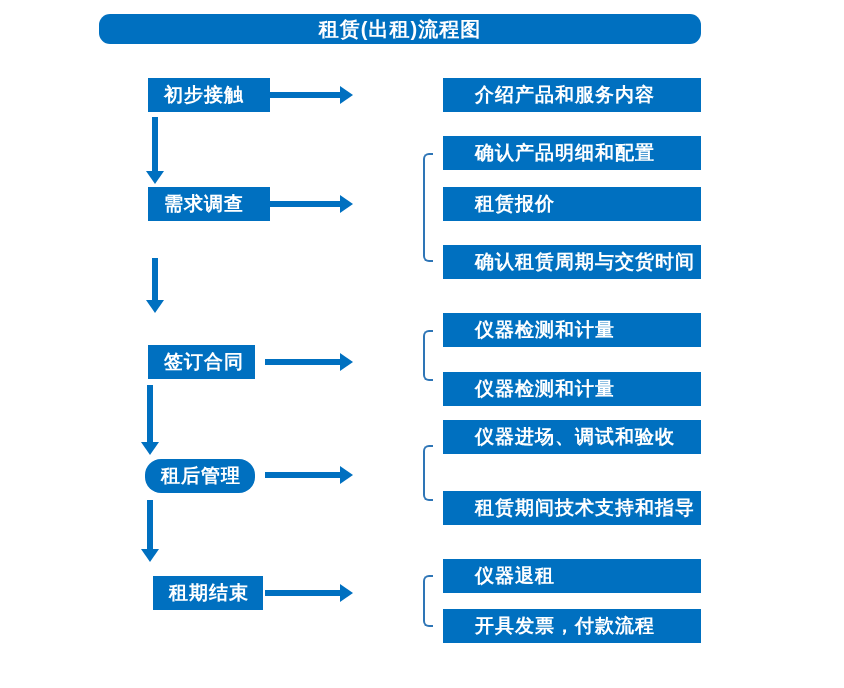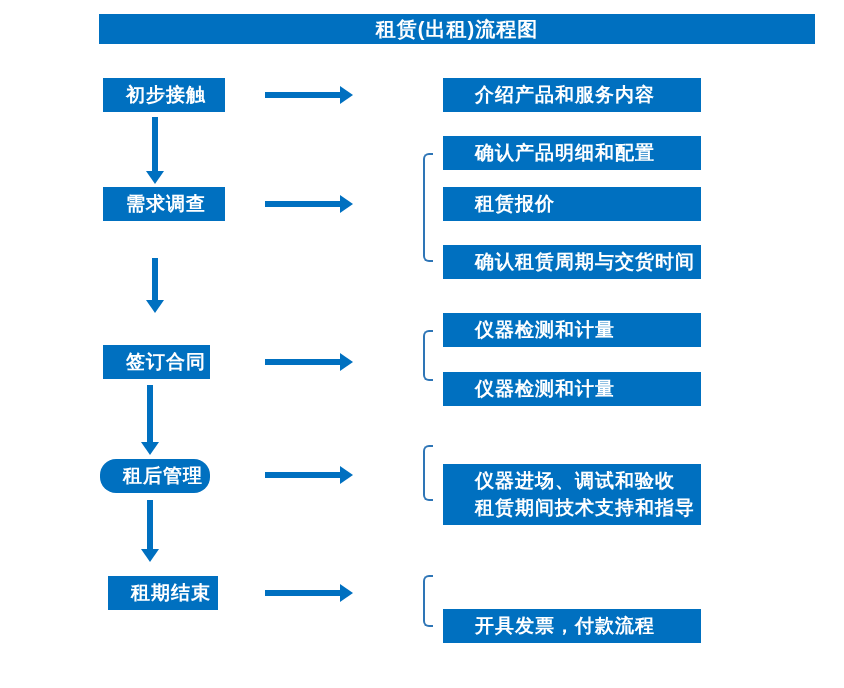--- a/index.html
+++ b/index.html
@@ -8,33 +8,34 @@
     --text-on-primary:#FFFFFF;
     --bg:#FFFFFF;
   }
   html,body{margin:0;padding:0;background:var(--bg);}
   .canvas{
     position:relative;width:844px;height:688px;background:var(--bg);
     font-family:"Liberation Sans","DejaVu Sans",sans-serif;
     overflow:hidden;
   }
   .title-bar{
-    position:absolute;left:99px;top:14px;width:716px;height:30px;
+    position:absolute;left:99px;top:14px;width:602px;height:30px;
     background:var(--primary);color:var(--text-on-primary);
     font-size:20px;font-weight:bold;
     display:flex;align-items:center;justify-content:center;
     letter-spacing:1px;
+    border-radius:11px;
   }
   .box{
     position:absolute;height:34px;background:var(--primary);
     color:var(--text-on-primary);font-size:19px;font-weight:bold;
     display:flex;align-items:center;letter-spacing:1px;
     box-sizing:border-box;white-space:nowrap;
   }
-  .step-box{padding-left:23px;}
+  .step-box{padding-left:16px;margin-left:45px;}
   .detail-box{left:443px;width:258px;padding-left:32px;}
   .h-arrow{position:absolute;left:265px;width:88px;height:18px;}
   .h-arrow .shaft{position:absolute;left:0;top:6px;right:11px;height:6px;background:var(--primary);}
   .h-arrow .head{position:absolute;right:0;top:0;width:0;height:0;
     border-top:9px solid transparent;border-bottom:9px solid transparent;
     border-left:13px solid var(--primary);}
   .v-arrow{position:absolute;width:18px;}
   .v-arrow .shaft{position:absolute;top:0;left:6px;width:6px;bottom:11px;background:var(--primary);}
   .v-arrow .head{position:absolute;bottom:0;left:0;width:0;height:0;
     border-left:9px solid transparent;border-right:9px solid transparent;
@@ -62,23 +63,24 @@
 
   <div class="box detail-box" style="top:78px;">介绍产品和服务内容</div>
 
   <div class="box detail-box" style="top:136px;">确认产品明细和配置</div>
   <div class="box detail-box" style="top:187px;">租赁报价</div>
   <div class="box detail-box" style="top:245px;">确认租赁周期与交货时间</div>
 
   <div class="box detail-box" style="top:313px;">仪器检测和计量</div>
   <div class="box detail-box" style="top:372px;">仪器检测和计量</div>
 
-  <div class="box detail-box" style="top:420px;margin-top:44px;">仪器进场、调试和验收</div>
+  <div class="box detail-box" style="top:420px;">仪器进场、调试和验收</div>
   <div class="box detail-box" style="top:491px;">租赁期间技术支持和指导</div>
 
+  <div class="box detail-box" style="top:559px;">仪器退租</div>
   <div class="box detail-box" style="top:609px;">开具发票，付款流程</div>
 
   <div class="h-arrow" style="top:86px;">
     <div class="shaft"></div>
     <div class="head"></div>
   </div>
   <div class="h-arrow" style="top:195px;">
     <div class="shaft"></div>
     <div class="head"></div>
   </div>

